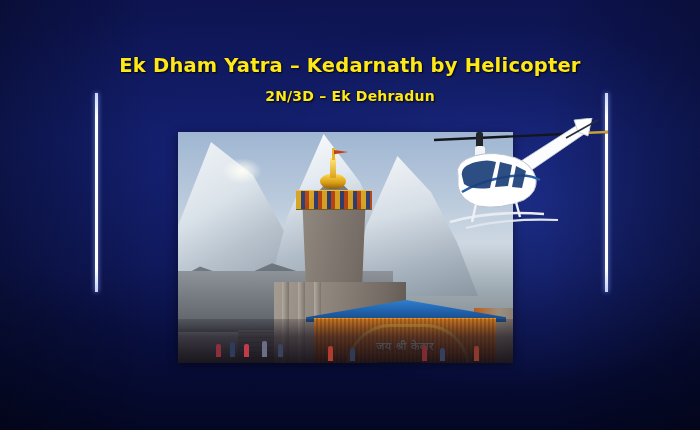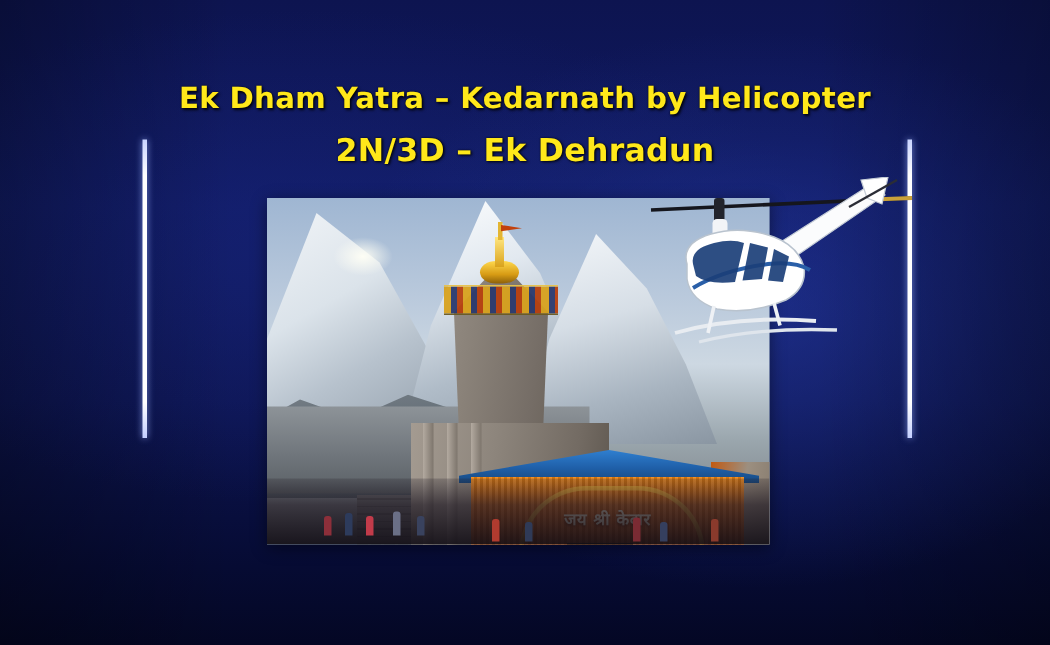--- a/index.html
+++ b/index.html
@@ -17,21 +17,21 @@
   }
 
   
   .title-block{position:absolute;left:0;right:0;top:56px;text-align:center;z-index:6;}
   .title-line{
     color:#ffe81a;font-weight:bold;letter-spacing:.2px;line-height:1.05;
     text-shadow:0 0 1px #000,1px 1px 2px rgba(0,0,0,.85);
     font-family:"DejaVu Sans", sans-serif;
   }
   .title-line.l1{font-size:19.5px;}
-  .title-line.l2{font-size:21px;margin-top:13px;}
+  .title-line.l2{font-size:14px;margin-top:13px;}
 
   
   .vrule{position:absolute;top:93px;width:3px;height:199px;z-index:5;
     background:linear-gradient(180deg,#c9d4ff,#ffffff 12%,#ffffff 88%,#c3cfff);
     box-shadow:0 0 5px rgba(150,175,255,.8);}
   .vrule.left{left:95px;}
   .vrule.right{left:605px;}
 
   
   .photo{position:absolute;left:178px;top:132px;width:335px;height:231px;overflow:hidden;z-index:3;

